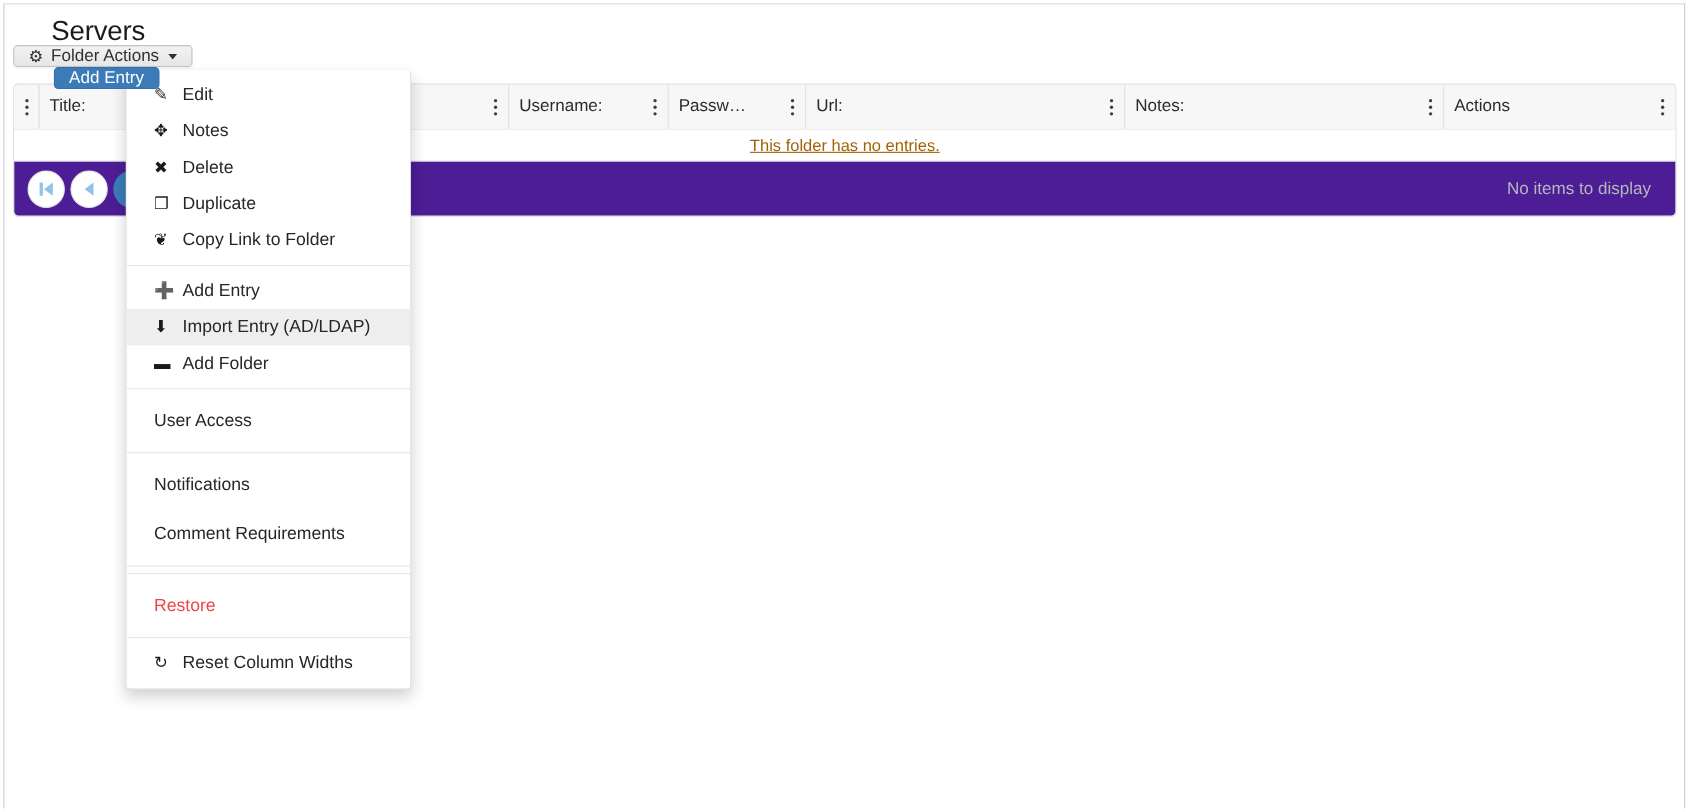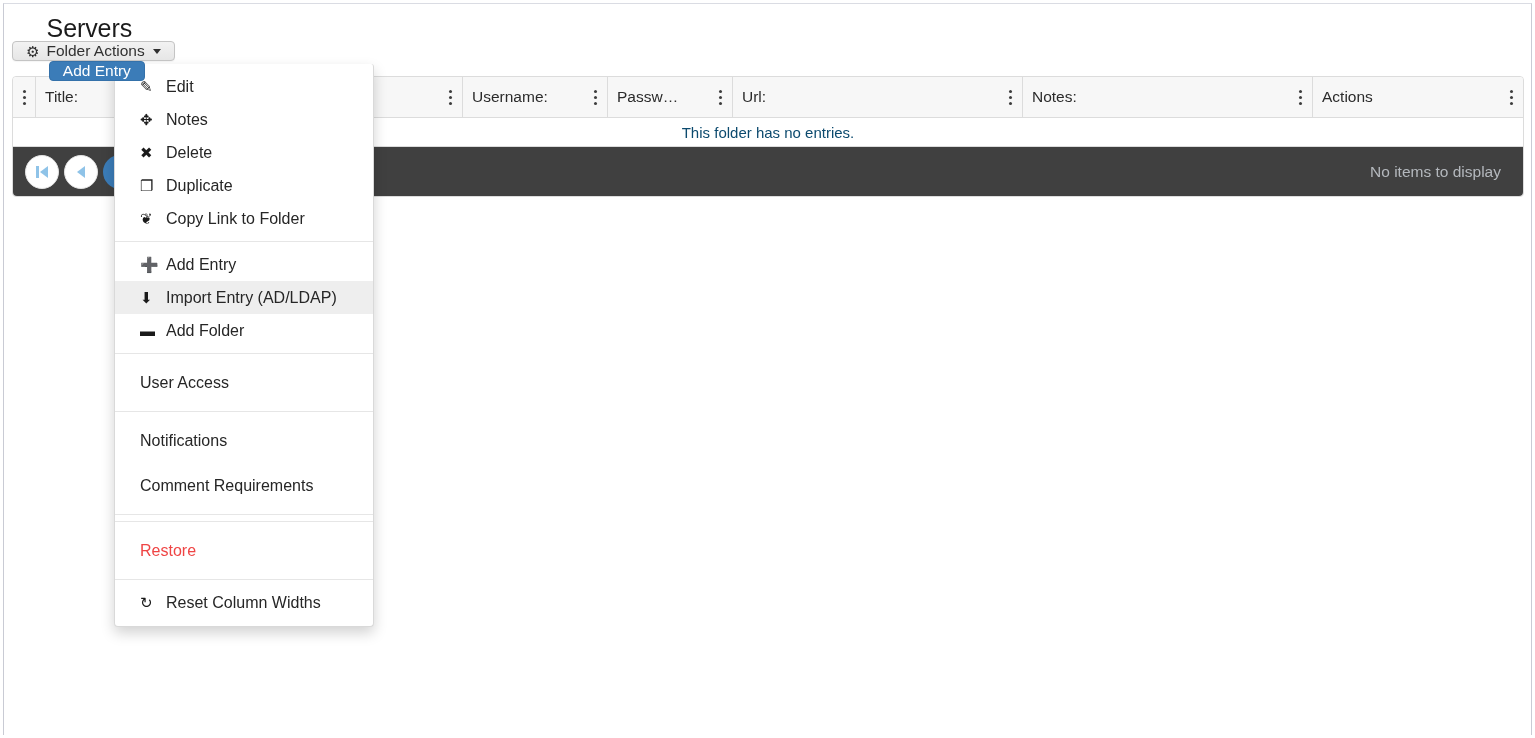--- a/index.html
+++ b/index.html
@@ -145,28 +145,29 @@
     overflow: hidden;
     text-overflow: ellipsis;
   }
 
   #grid-empty-row {
     height: 29px;
     display: flex;
     align-items: center;
     justify-content: center;
     font-size: 15px;
-    color: #0c4a6e;
+    color: #a16207;
     background: #ffffff;
     border-bottom: 1px solid #dcdcdc;
+    text-decoration: underline;
   }
 
   #pager {
     height: 49px;
-    background: #404040;
+    background: #4c1d95;
     border-radius: 0 0 4px 4px;
     display: flex;
     align-items: center;
     position: relative;
     padding: 0 12px;
     justify-content: flex-end;
   }
   .pg-group {
     display: flex;
     align-items: center;

